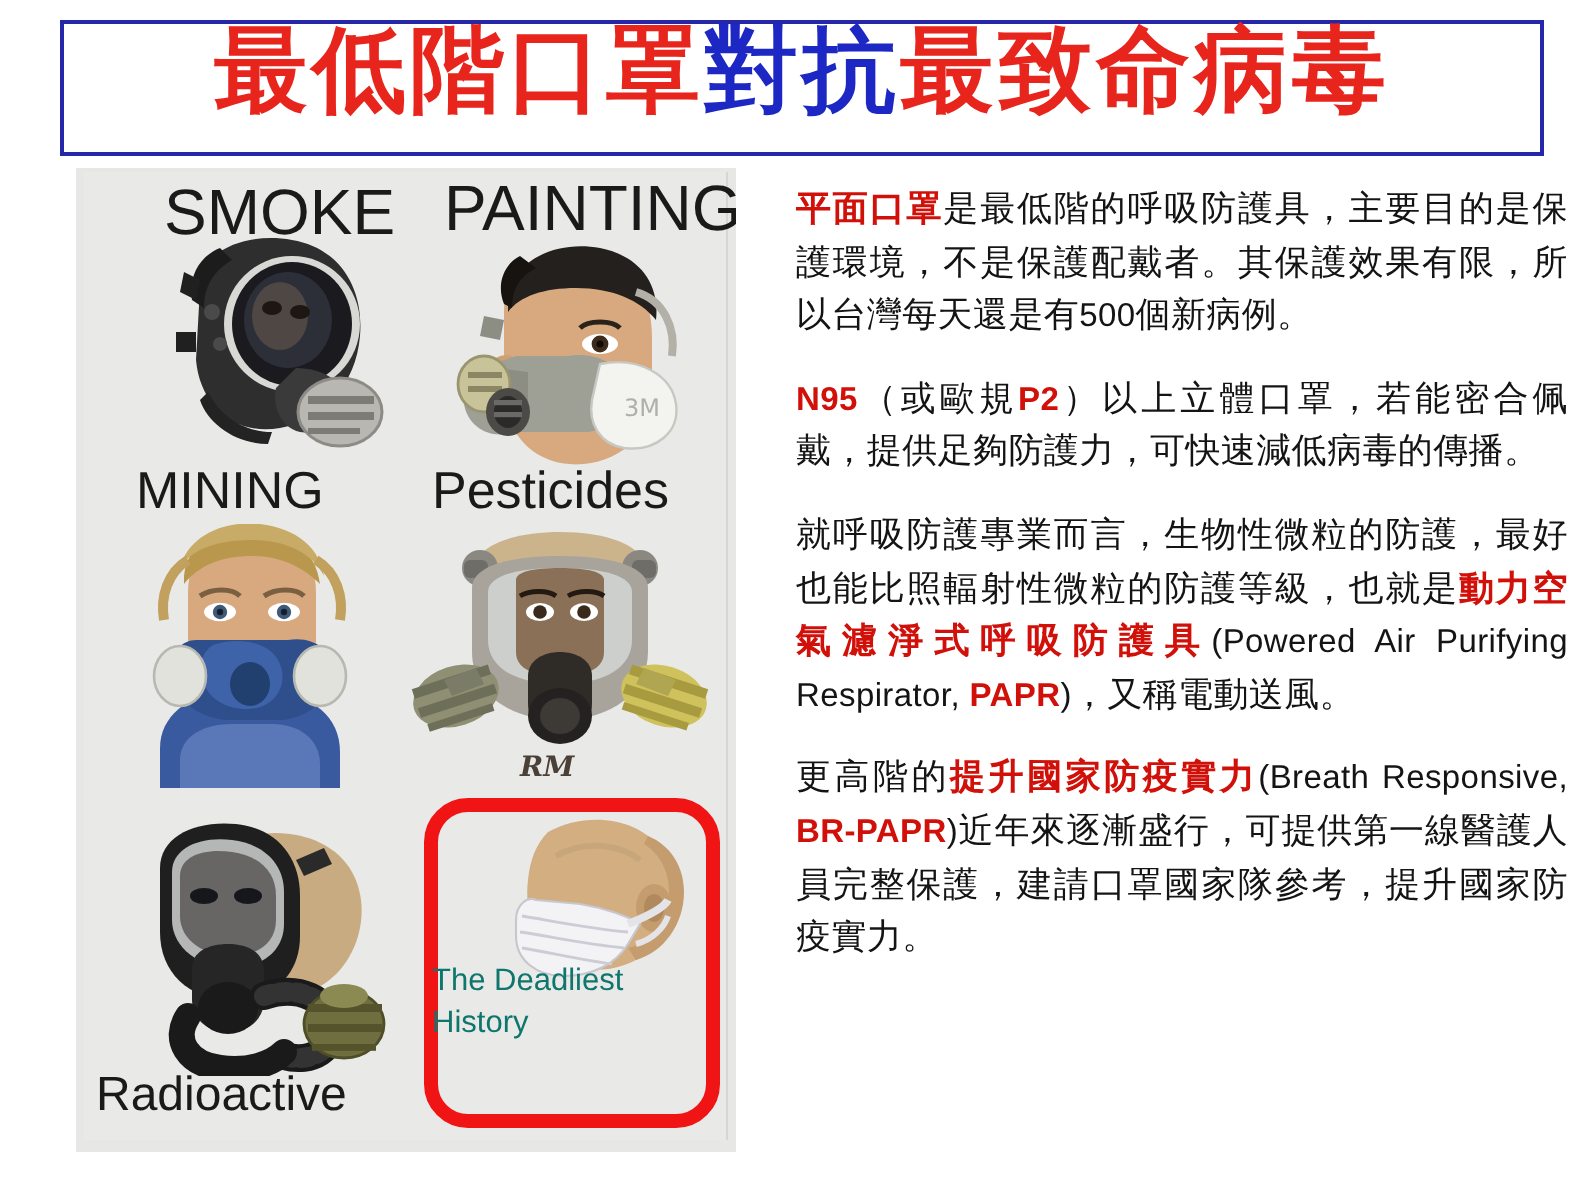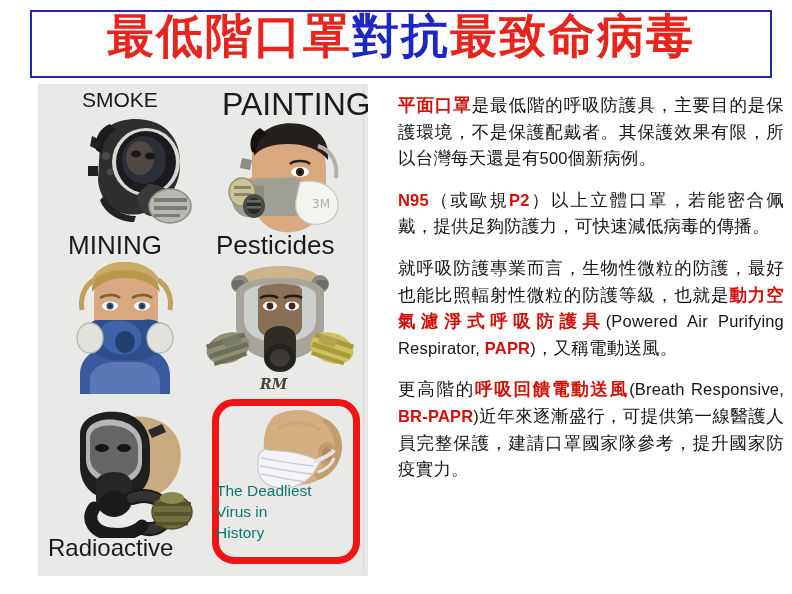--- a/index.html
+++ b/index.html
@@ -41,21 +41,21 @@
   }
   .cell-label{
     position:absolute;
     font-family:"Liberation Sans","DejaVu Sans",sans-serif;
     color:#1a1a1a;
     white-space:nowrap;
   }
   .mask-art{position:absolute;}
 
   
-  .lbl-smoke{left:44px;top:4px;font-size:21px;}
+  .lbl-smoke{left:44px;top:4px;font-size:32px;}
   .lbl-painting{left:184px;top:2px;font-size:32px;}
   .lbl-mining{left:30px;top:146px;font-size:26px;}
   .lbl-pest{left:178px;top:146px;font-size:26px;}
   .lbl-radio{left:10px;top:450px;font-size:24px;}
 
   
   .red-box{
     position:absolute;left:174px;top:315px;width:148px;height:165px;
     border:7px solid #f01414;
     border-radius:22px;
@@ -274,23 +274,22 @@
         <path d="M27 68 C40 70 56 74 72 76" stroke="#ccccd4" stroke-width="1.4" fill="none"></path>
         <path d="M80 56 C90 52 98 48 100 44" stroke="#e4e4e8" stroke-width="4" fill="none"></path>
         <path d="M84 66 C92 64 98 58 100 52" stroke="#e4e4e8" stroke-width="3" fill="none"></path>
       </g>
     </svg>
   </div>
 
   <div class="red-box" style="border-color: rgb(240, 20, 20);"></div>
   <div class="deadliest" id="deadliest">
       <div>The Deadliest</div>
-      <div>Virus in</div>
       <div>History</div>
     </div>
 </div>
 
 <div class="text-panel" id="text-panel">
     <p class="para"><span class="hl" style="color: rgb(210, 16, 10);">平面口罩</span><span>是最低階的呼吸防護具，主要目的是保護環境，不是保護配戴者。其保護效果有限，所以台灣每天還是有</span><span class="lat">500</span><span>個新病例。</span></p>
     <p class="para"><span class="lat-hl" style="color: rgb(210, 16, 10);">N95</span><span>（或歐規</span><span class="lat-hl" style="color: rgb(210, 16, 10);">P2</span><span>）以上立體口罩，若能密合佩戴，提供足夠防護力，可快速減低病毒的傳播。</span></p>
     <p class="para"><span>就呼吸防護專業而言，生物性微粒的防護，最好也能比照輻射性微粒的防護等級，也就是</span><span class="hl" style="color: rgb(210, 16, 10);">動力空氣濾淨式呼吸防護具</span><span class="lat">(Powered Air Purifying Respirator, </span><span class="lat-hl" style="color: rgb(210, 16, 10);">PAPR</span><span class="lat">)</span><span>，又稱電動送風。</span></p>
-    <p class="para"><span>更高階的</span><span class="hl" style="color: rgb(210, 16, 10);">呼吸回饋電動送風</span><span class="lat">(Breath Responsive, </span><span class="lat-hl" style="color: rgb(210, 16, 10);">BR-PAPR</span><span class="lat">)</span><span>近年來逐漸盛行，可提供第一線醫護人員完整保護，建請口罩國家隊參考，提升國家防疫實力。</span></p>
+    <p class="para"><span>更高階的</span><span class="hl" style="color: rgb(210, 16, 10);">提升國家防疫實力</span><span class="lat">(Breath Responsive, </span><span class="lat-hl" style="color: rgb(210, 16, 10);">BR-PAPR</span><span class="lat">)</span><span>近年來逐漸盛行，可提供第一線醫護人員完整保護，建請口罩國家隊參考，提升國家防疫實力。</span></p>
   </div>
 
 </body></html>

